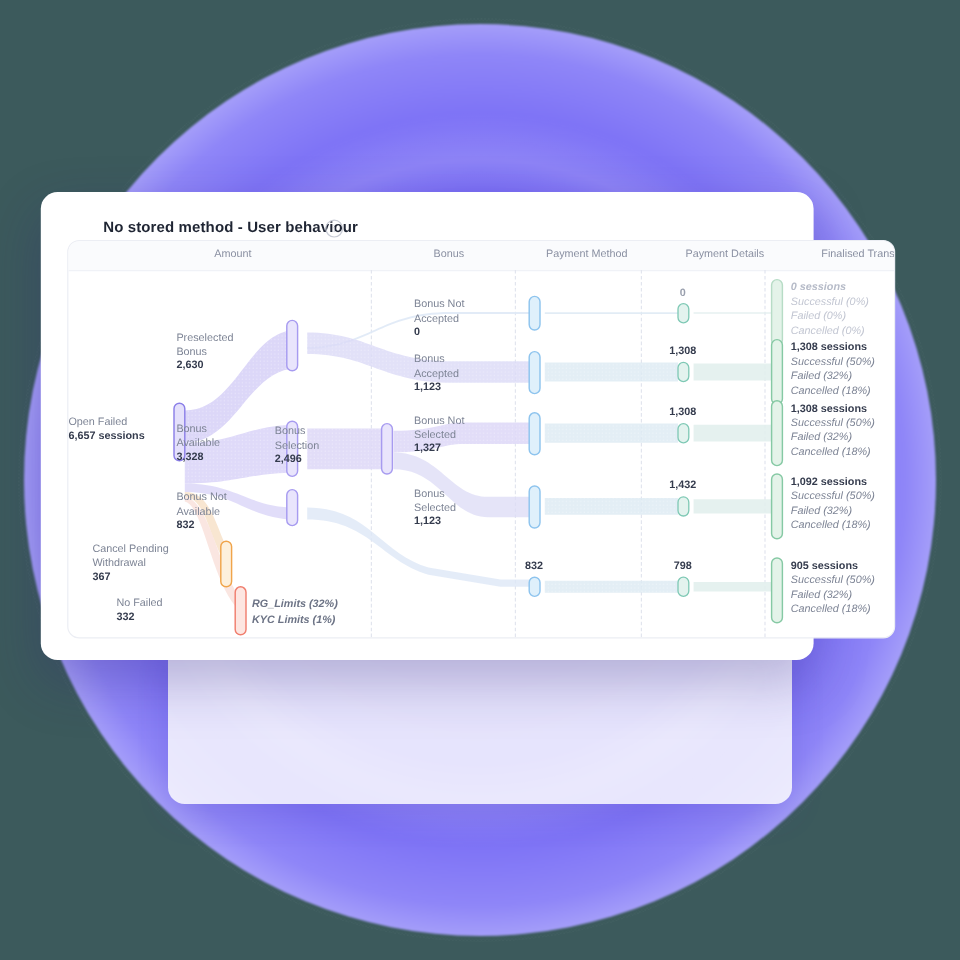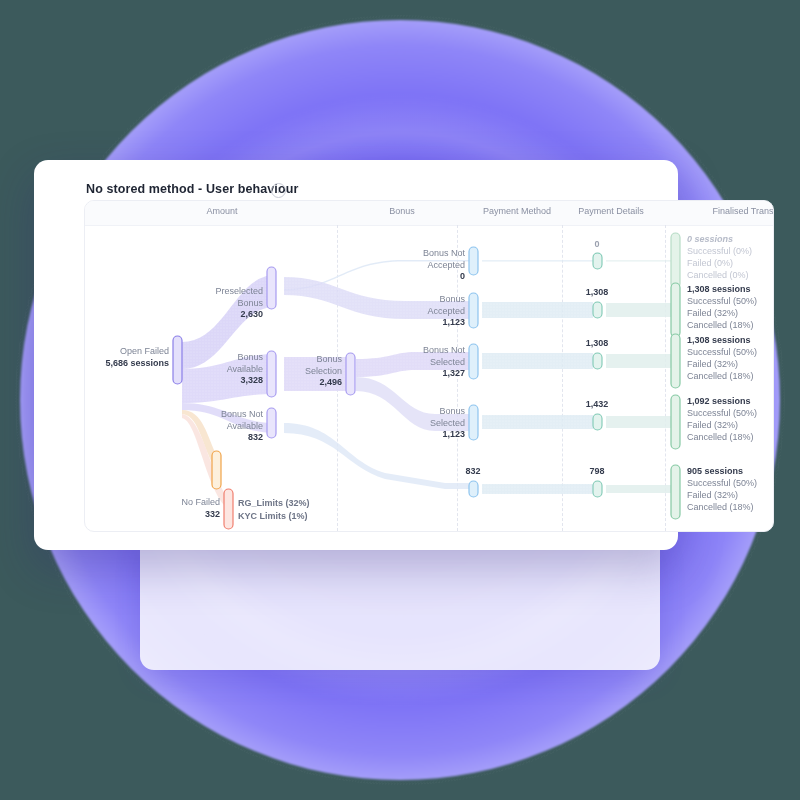--- a/index.html
+++ b/index.html
@@ -83,52 +83,52 @@
     position:absolute;left:237px;top:23px;width:13px;height:13px;
     border-radius:50%;border:1.2px solid #c9ccd6;
     color:#c0c4ce;font-size:9px;line-height:12px;text-align:center;
     font-family:"Liberation Serif",serif;cursor:pointer;
   }
 
   .plot{
     position:absolute;left:22px;top:40px;width:688px;height:330px;
     border:1px solid #eceef4;border-radius:10px;background:#fff;
     overflow:hidden;
-    margin-left:28px;
   }
   .plot-header{
     position:absolute;left:0;top:0;width:100%;height:24px;
     background:#fafbfd;border-bottom:1px solid #f0f2f7;
   }
   .col-head{
     position:absolute;top:5px;font-size:9px;color:#8a90a2;text-align:center;
   }
   .vdash{
     position:absolute;top:24px;bottom:0;width:0;
     border-left:1px dashed #e2e5ee;
   }
 
   svg.sankey{position:absolute;left:0;top:0;width:688px;height:330px;}
 
   .nodelabel{
     position:absolute;font-size:9px;line-height:11.5px;color:#7d8495;
     white-space:nowrap;
   }
   .nodelabel .v{font-weight:bold;color:#343b4d;}
-  .nodelabel.r{text-align:right;}
+  .nodelabel.r{}
   .fin{
     position:absolute;font-size:9px;line-height:12px;white-space:nowrap;
   }
   .fin .t{font-weight:bold;color:#343b4d;}
-  .fin .s{color:#7d8495;}
+  .fin .s{color:#7d8495;font-style:italic;}
   .fin.muted .t{color:#b6bbc8;font-style:italic;}
   .fin.muted .s{color:#c2c6d2;}
   .limitlabel{
     position:absolute;font-size:9px;line-height:13px;color:#6d7486;font-weight:bold;
     white-space:nowrap;
+    font-style:italic;
   }
   .valnum{
     position:absolute;font-size:9px;font-weight:bold;color:#343b4d;text-align:center;
     white-space:nowrap;
   }
   .valnum.muted{color:#9aa0ae;}
 </style>
 </head>
 <body>
 
@@ -145,21 +145,21 @@
   <div class="card-title">No stored method - User behaviour</div>
   <div class="info-icon">i</div>
 
   <div class="plot" id="plot">
 
     <div class="plot-header"></div>
 
     <div class="col-head" style="left:22px;width:230px">Amount</div>
     <div class="col-head" style="left:252px;width:130px">Bonus</div>
     <div class="col-head" style="left:372px;width:120px">Payment Method</div>
-    <div class="col-head" style="left:471px;width:110px">Payment Details</div>
+    <div class="col-head" style="left:492px;width:110px">Payment Details</div>
     <div class="col-head" style="left:590px;width:160px">Finalised Transaction</div>
 
     <div class="vdash" style="left:252px"></div>
     <div class="vdash" style="left:372px"></div>
     <div class="vdash" style="left:477px"></div>
     <div class="vdash" style="left:580px"></div>
 
     <svg class="sankey" viewBox="0 0 688 330">
       <defs>
         <pattern id="dot" width="3" height="3" patternUnits="userSpaceOnUse">
@@ -244,35 +244,40 @@
 
       <rect x="586" y="32" width="9" height="55" rx="4.5" fill="#e4f3e9" stroke="#b7dcc6" stroke-width="1.2"></rect>
       <rect x="586" y="82" width="9" height="54" rx="4.5" fill="#e4f3e9" stroke="#86c9a4" stroke-width="1.2"></rect>
       <rect x="586" y="133" width="9" height="54" rx="4.5" fill="#e4f3e9" stroke="#86c9a4" stroke-width="1.2"></rect>
       <rect x="586" y="194" width="9" height="54" rx="4.5" fill="#e4f3e9" stroke="#86c9a4" stroke-width="1.2"></rect>
       <rect x="586" y="264" width="9" height="54" rx="4.5" fill="#e4f3e9" stroke="#86c9a4" stroke-width="1.2"></rect>
     </svg>
 
     <div class="nodelabel r" style="left:0px;top:145px;width:84px">
       <div>Open Failed</div>
-      <div class="v">5,686 sessions</div>
-    </div>
-
+      <div class="v">6,657 sessions</div>
+    </div>
+
+    <div class="nodelabel r" style="left:20px;top:251px;width:103px">
+      <div>Cancel Pending</div>
+      <div>Withdrawal</div>
+      <div class="v">367</div>
+    </div>
 
     <div class="nodelabel r" style="left:40px;top:296px;width:95px">
       <div>No Failed</div>
       <div class="v">332</div>
     </div>
 
     <div class="limitlabel" style="left:153px;top:296px">
       <div>RG_Limits (32%)</div>
       <div>KYC Limits (1%)</div>
     </div>
 
-    <div class="nodelabel r" style="left:90px;top:85px;width:88px">
+    <div class="nodelabel r" style="left:90px;top:75px;width:88px">
       <div>Preselected</div>
       <div>Bonus</div>
       <div class="v">2,630</div>
     </div>
 
     <div class="nodelabel r" style="left:90px;top:151px;width:88px">
       <div>Bonus</div>
       <div>Available</div>
       <div class="v">3,328</div>
     </div>

